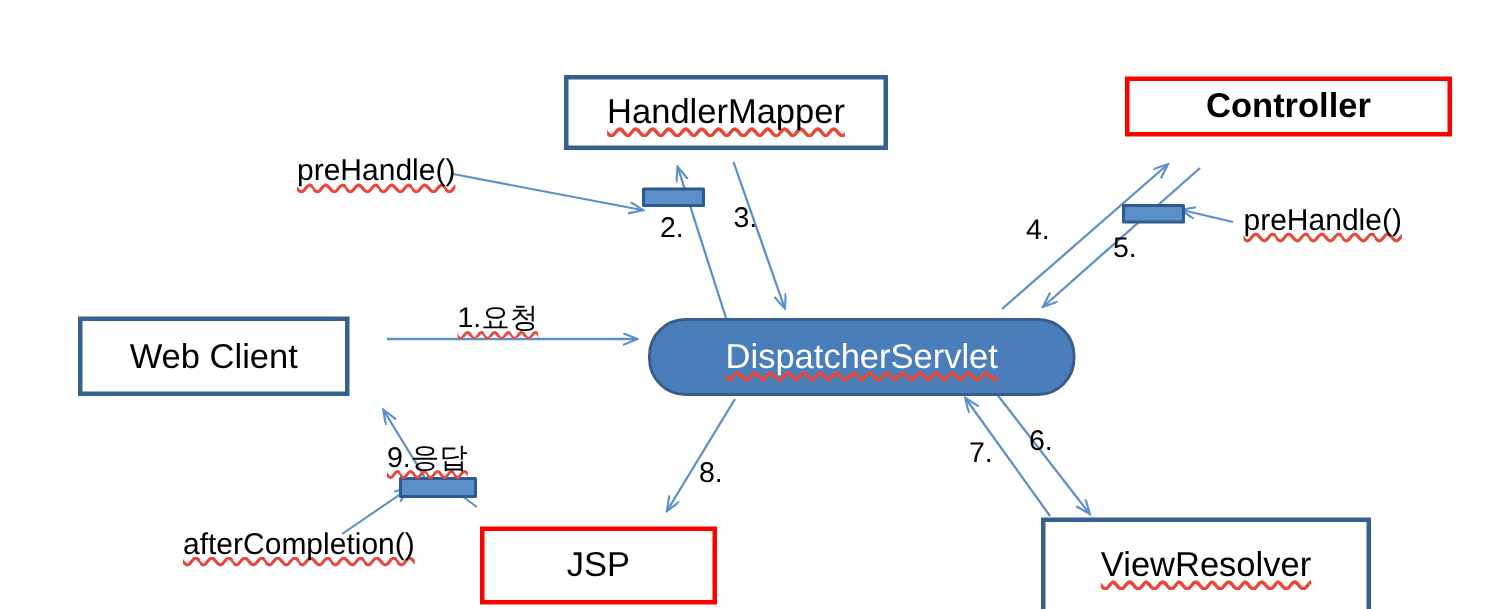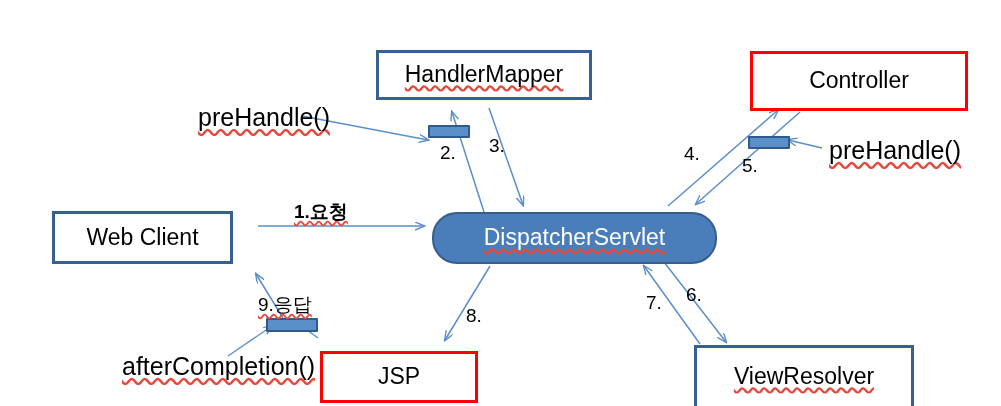--- a/index.html
+++ b/index.html
@@ -61,21 +61,21 @@
   }
   .interceptor {
     position: absolute;
     box-sizing: border-box;
     border: 2px solid #2F5B8C;
     background: #5B8FC9;
     border-radius: 1px;
   }
   .caption {
     position: absolute;
-    font-size: 25px;
+    font-size: 20px;
     color: #000000;
     white-space: nowrap;
   }
   .step {
     position: absolute;
     font-size: 19px;
     color: #000000;
     white-space: nowrap;
   }
 </style>
@@ -138,21 +138,21 @@
 
     <g>
       <line x1="228" y1="356" x2="272" y2="326" stroke="#5B8FC9" stroke-width="1.4" marker-end="url(#ah)"></line>
     </g>
   </svg>
 
   <div class="node node-outline-blue" style="left:376px; top:50px; width:216px; height:50px;">
     <span class="node-label spell">HandlerMapper</span>
   </div>
 
-  <div class="node node-outline-red" style="left:750px; top:51px; width:218px; height:60px;">
+  <div class="node node-outline-red" style="left:750px; top:51px; width:218px; height:40px;font-weight:bold;">
     <span class="node-label">Controller</span>
   </div>
 
   <div class="node node-outline-blue" style="left:52px; top:211px; width:181px; height:53px;">
     <span class="node-label">Web Client</span>
   </div>
 
   <div class="node node-fill-blue" style="left:432px; top:212px; width:285px; height:52px;border-radius:25px;">
     <span class="node-label spell" style="text-decoration-color:#E8483B;">DispatcherServlet</span>
   </div>
@@ -176,21 +176,21 @@
   </div>
 
   <div class="caption" style="left:829px; top:136px;">
     <span class="spell">preHandle()</span>
   </div>
 
   <div class="caption" style="left:122px; top:352px;">
     <span class="spell">afterCompletion()</span>
   </div>
 
-  <div class="step" style="left:294px; top:199px;font-weight:bold;">
+  <div class="step" style="left:305px; top:199px;">
     <span class="spell">1.요청</span>
   </div>
 
   <div class="step" style="left:440px; top:142px;">
     <span>2.</span>
   </div>
 
   <div class="step" style="left:489px; top:135px;">
     <span>3.</span>
   </div>

